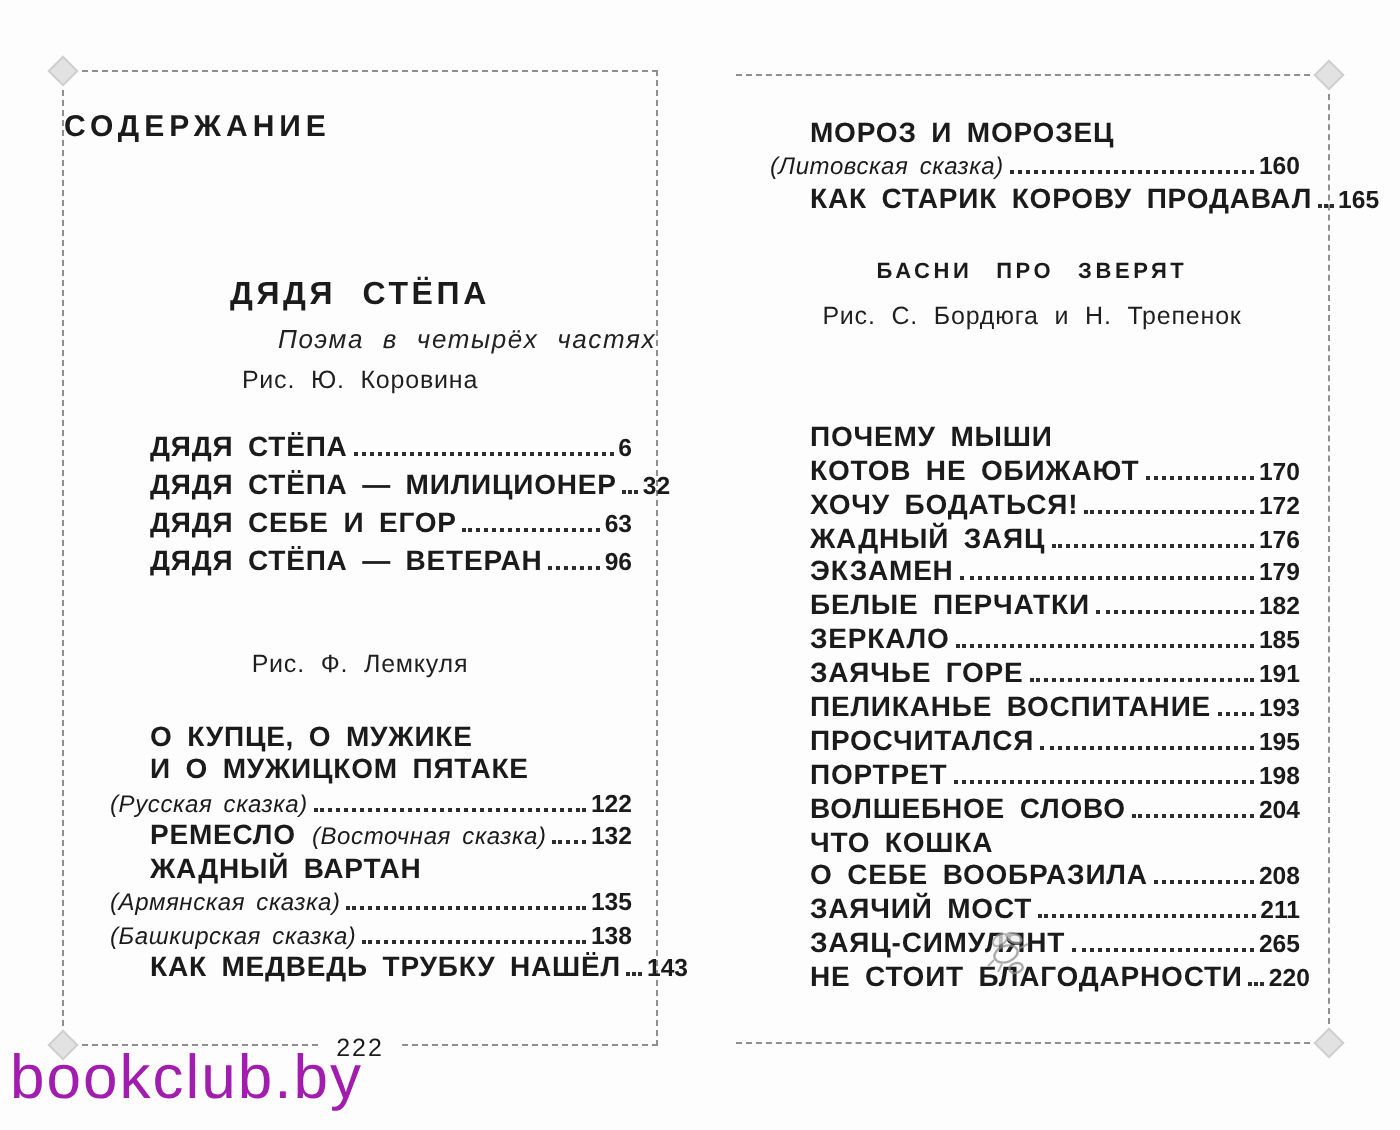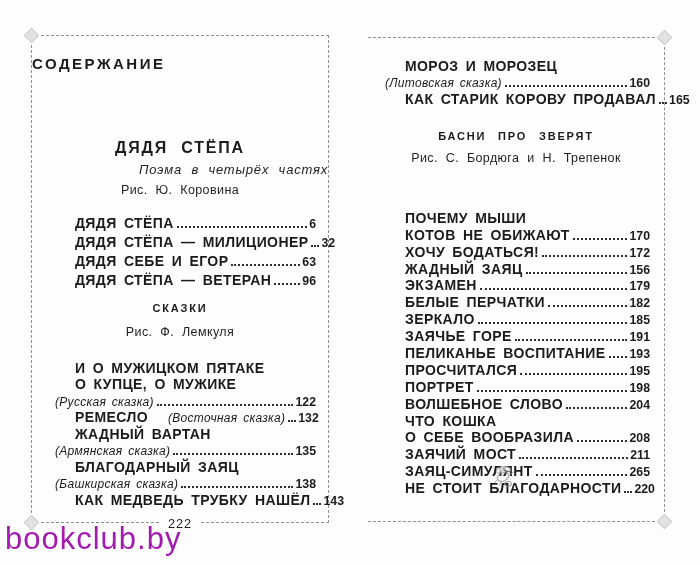--- a/index.html
+++ b/index.html
@@ -60,21 +60,21 @@
 
   .row{display:flex;align-items:flex-end;height:16.5px;}
   .g-r2 .row{height:16.9px;}
   .row .t{
     font-weight:bold;font-size:14px;letter-spacing:0.4px;word-spacing:3px;
     white-space:nowrap;
     padding-left:20px;
   }
   .row .n{
     font-style:italic;font-size:12px;letter-spacing:0.3px;word-spacing:2px;
-    white-space:nowrap;margin-left:20px;
+    white-space:nowrap;margin-left:8px;
   }
   .row .n:first-child{margin-left:0;}
   .row .leader{
     flex:1 1 auto;min-width:8px;border-bottom:2px dotted #2e2e2e;
     margin:0 2px 3px 3px;
   }
   .row .pg{font-weight:bold;font-size:12.3px;white-space:nowrap;}
 
   .pagenum{
     position:absolute;left:50%;bottom:-9px;transform:translateX(-50%);
@@ -119,51 +119,47 @@
         <span class="leader"></span>
         <span class="pg">63</span>
       </div>
       <div class="row">
         <span class="t">ДЯДЯ СТЁПА — ВЕТЕРАН</span>
         <span class="leader"></span>
         <span class="pg">96</span>
       </div>
     </div>
 
-    <div class="heading sec2-head">СКАЗКИ</div>
     <div class="artist sec2-artist">Рис. Ф. Лемкуля</div>
 
     <div class="group g-l2">
       <div class="row">
+        <span class="t">О КУПЦЕ, О МУЖИКЕ</span>
+      </div>
+      <div class="row">
         <span class="t">И О МУЖИЦКОМ ПЯТАКЕ</span>
-      </div>
-      <div class="row">
-        <span class="t">О КУПЦЕ, О МУЖИКЕ</span>
       </div>
       <div class="row">
         <span class="n">(Русская сказка)</span>
         <span class="leader"></span>
         <span class="pg">122</span>
       </div>
       <div class="row">
         <span class="t">РЕМЕСЛО</span>
         <span class="n">(Восточная сказка)</span>
         <span class="leader"></span>
         <span class="pg">132</span>
       </div>
       <div class="row">
         <span class="t">ЖАДНЫЙ ВАРТАН</span>
       </div>
       <div class="row">
         <span class="n">(Армянская сказка)</span>
         <span class="leader"></span>
         <span class="pg">135</span>
-      </div>
-      <div class="row">
-        <span class="t">БЛАГОДАРНЫЙ ЗАЯЦ</span>
       </div>
       <div class="row">
         <span class="n">(Башкирская сказка)</span>
         <span class="leader"></span>
         <span class="pg">138</span>
       </div>
       <div class="row">
         <span class="t">КАК МЕДВЕДЬ ТРУБКУ НАШЁЛ</span>
         <span class="leader"></span>
         <span class="pg">143</span>
@@ -206,21 +202,21 @@
         <span class="pg">170</span>
       </div>
       <div class="row">
         <span class="t">ХОЧУ БОДАТЬСЯ!</span>
         <span class="leader"></span>
         <span class="pg">172</span>
       </div>
       <div class="row">
         <span class="t">ЖАДНЫЙ ЗАЯЦ</span>
         <span class="leader"></span>
-        <span class="pg">156</span>
+        <span class="pg">176</span>
       </div>
       <div class="row">
         <span class="t">ЭКЗАМЕН</span>
         <span class="leader"></span>
         <span class="pg">179</span>
       </div>
       <div class="row">
         <span class="t">БЕЛЫЕ ПЕРЧАТКИ</span>
         <span class="leader"></span>
         <span class="pg">182</span>

